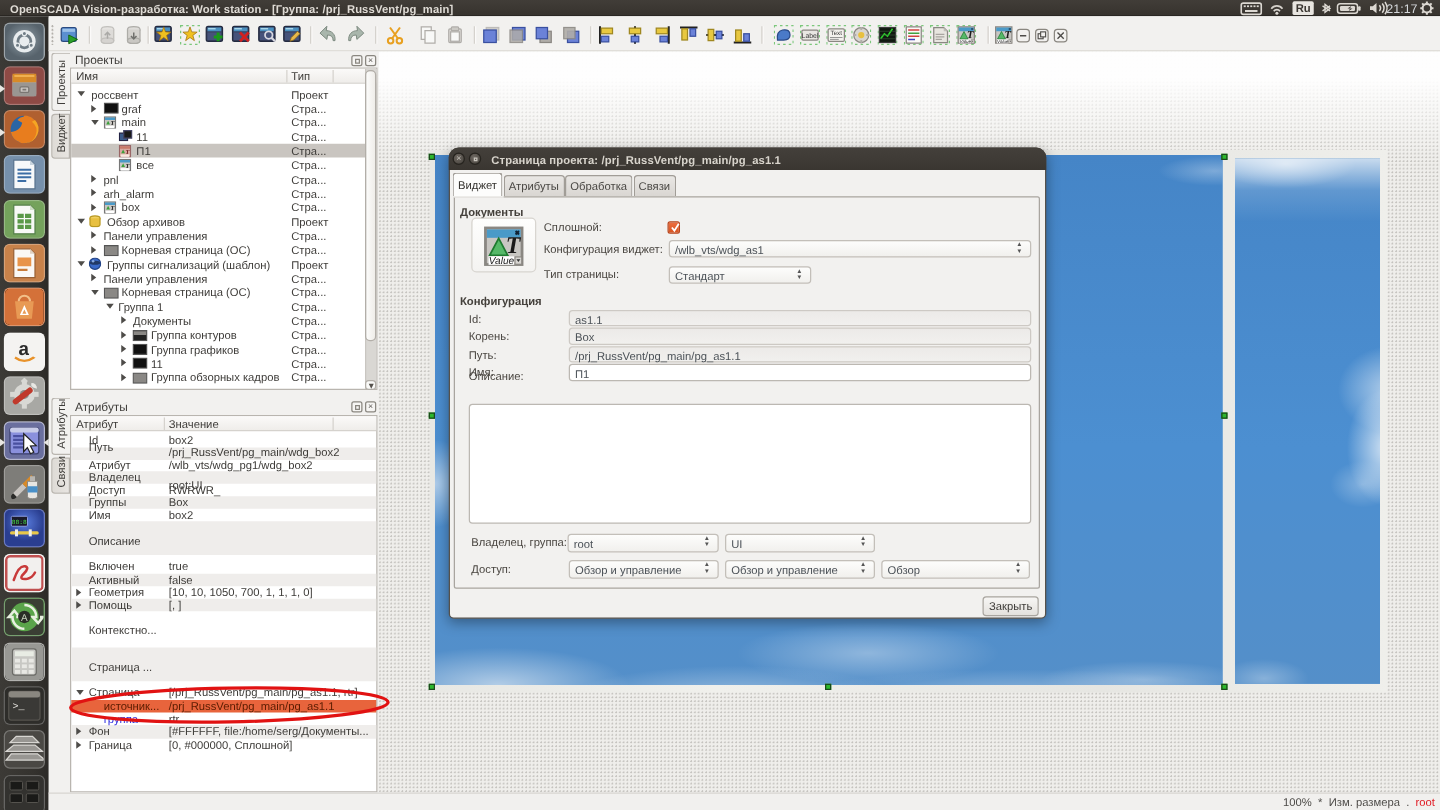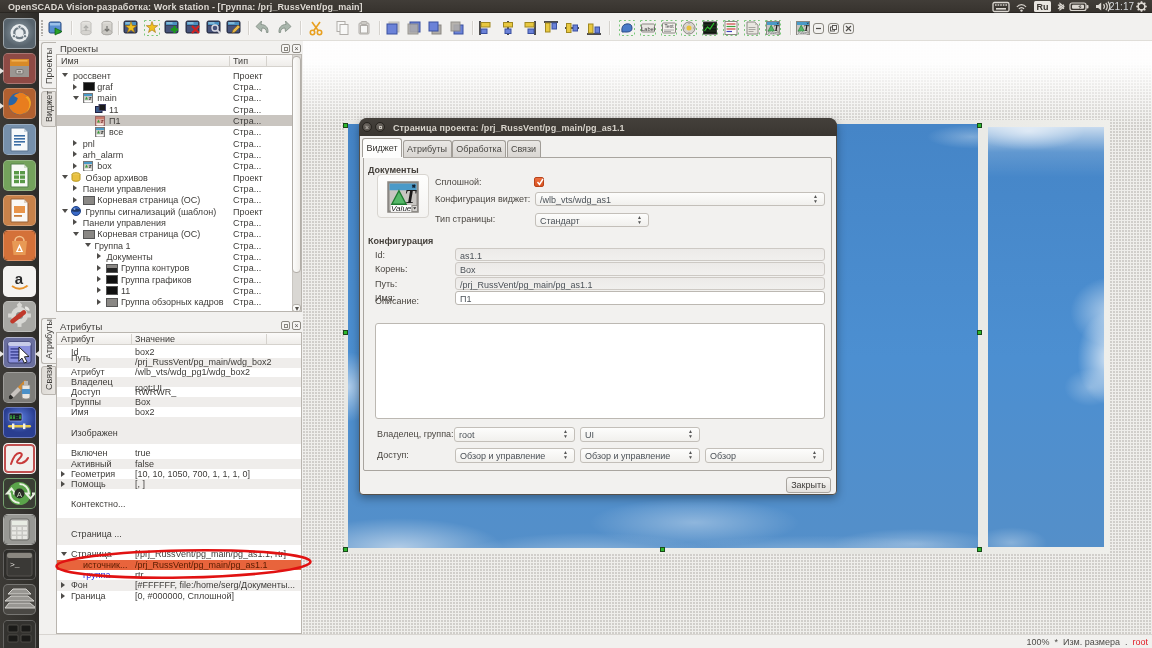--- a/index.html
+++ b/index.html
@@ -806,21 +806,21 @@
 <div class="txt" style="left:71px;top:367.9px;color:#3e3c39">Атрибут</div>
 <div class="txt" style="left:135px;top:367.9px;color:#3e3c39">/wlb_vts/wdg_pg1/wdg_box2</div>
 <div class="txt" style="left:71px;top:377.9px;color:#3e3c39">Владелец</div>
 <div class="txt" style="left:135px;top:384px;color:#3e3c39">root:UI</div>
 <div class="txt" style="left:71px;top:387.9px;color:#3e3c39">Доступ</div>
 <div class="txt" style="left:135px;top:387.9px;color:#3e3c39">RWRWR_</div>
 <div class="txt" style="left:71px;top:397.9px;color:#3e3c39">Группы</div>
 <div class="txt" style="left:135px;top:397.9px;color:#3e3c39">Box</div>
 <div class="txt" style="left:71px;top:407.9px;color:#3e3c39">Имя</div>
 <div class="txt" style="left:135px;top:407.9px;color:#3e3c39">box2</div>
-<div class="txt" style="left:71px;top:428.9px;color:#3e3c39">Изображен</div>
+<div class="txt" style="left:71px;top:428.9px;color:#3e3c39">Описание</div>
 <div class="txt" style="left:71px;top:449.4px;color:#3e3c39">Включен</div>
 <div class="txt" style="left:135px;top:449.4px;color:#3e3c39">true</div>
 <div class="txt" style="left:71px;top:459.5px;color:#3e3c39">Активный</div>
 <div class="txt" style="left:135px;top:459.5px;color:#3e3c39">false</div>
 <div class="tri-r" style="left:61px;top:470.6px"></div>
 <div class="txt" style="left:71px;top:469.6px;color:#3e3c39">Геометрия</div>
 <div class="txt" style="left:135px;top:469.6px;color:#3e3c39">[10, 10, 1050, 700, 1, 1, 1, 0]</div>
 <div class="tri-r" style="left:61px;top:480.6px"></div>
 <div class="txt" style="left:71px;top:479.6px;color:#3e3c39">Помощь</div>
 <div class="txt" style="left:135px;top:479.6px;color:#3e3c39">[, ]</div>

